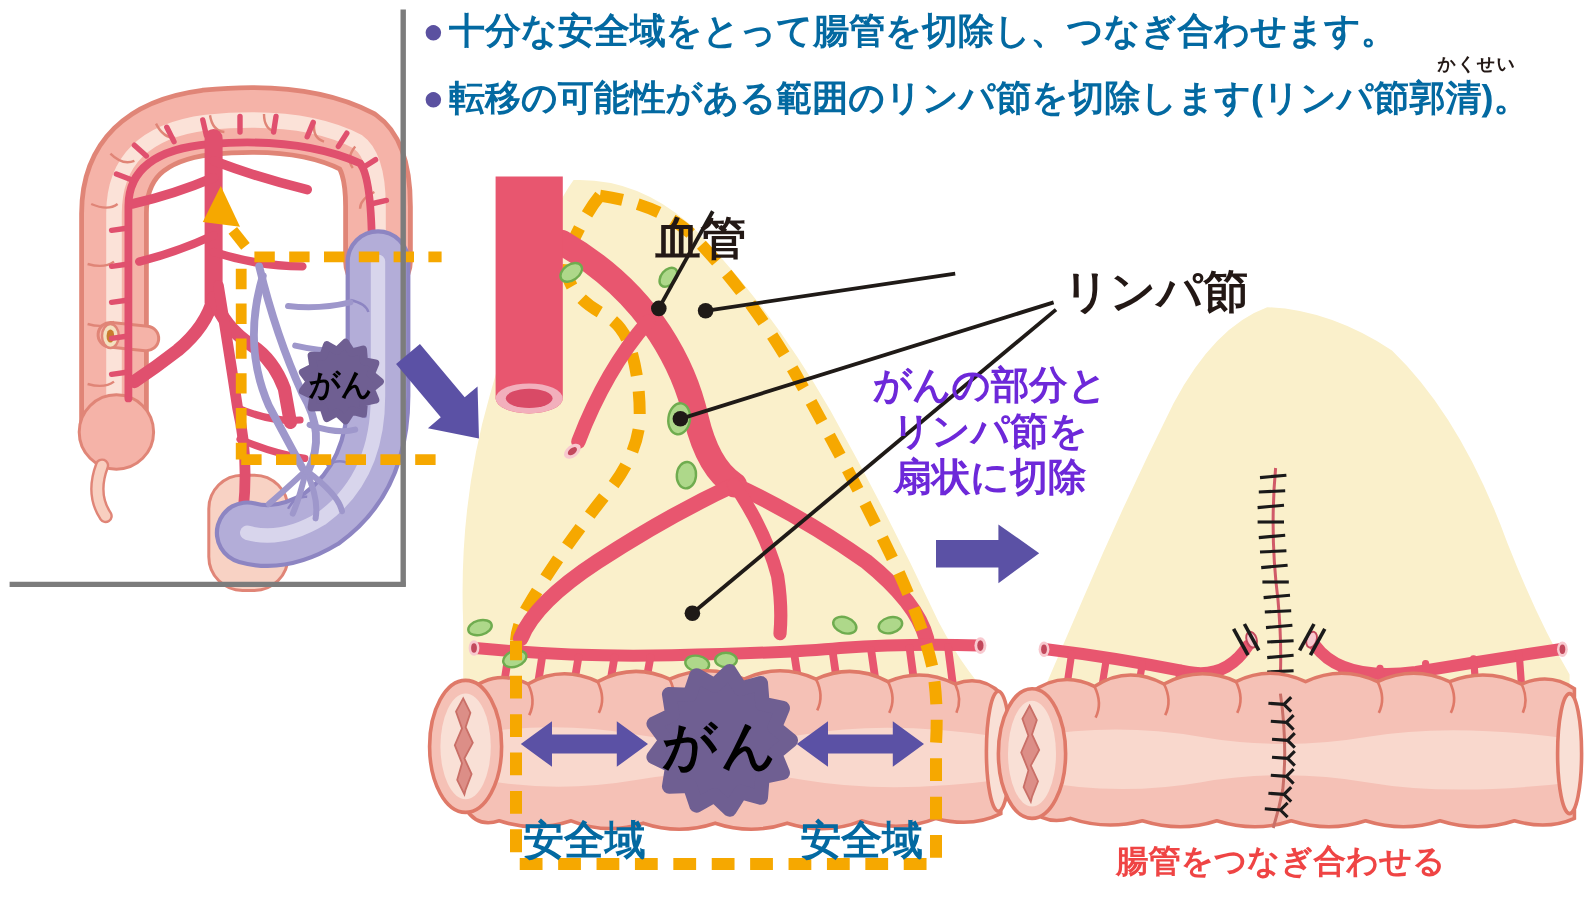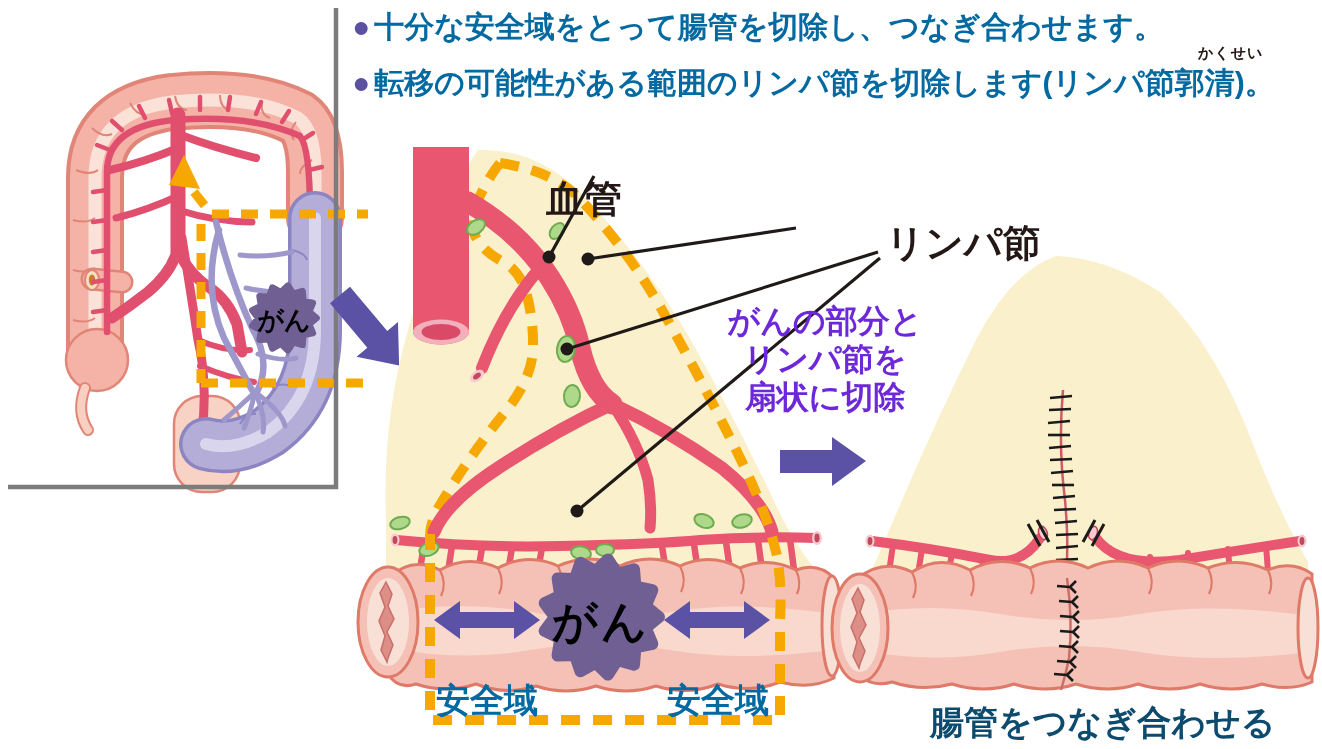--- a/index.html
+++ b/index.html
@@ -10,21 +10,21 @@
   .hline{position:absolute;display:flex;align-items:flex-start;gap:4px;}
   .bullet{color:#5b51a0;font-size:30px;line-height:38px;font-weight:700;}
   .htext{color:#0369a1;font-size:30px;line-height:38px;font-weight:700;letter-spacing:0px;}
   .furigana{position:absolute;color:#231815;font-size:15px;font-weight:700;letter-spacing:1px;}
   .lbl{font-size:38px;}
   .ann{position:absolute;width:230px;text-align:center;color:#6d28d9;font-weight:700;
        font-size:32px;line-height:38px;white-space:nowrap;}
   .safety{color:#0369a1;font-size:34px;}
   .cancer-txt{position:absolute;color:#000000;font-weight:700;text-align:center;}
   .caption{font-size:35px;color:#332b28;}
-  .caption2{font-size:34px;color:#0c4a6e;}
+  .caption2{font-size:27px;color:#ef4444;}
 </style>
 </head>
 <body>
 
 <div id="canvas">
 
 <svg id="art" width="1322" height="749" viewBox="0 0 1322 749">
 
   <g>
 

